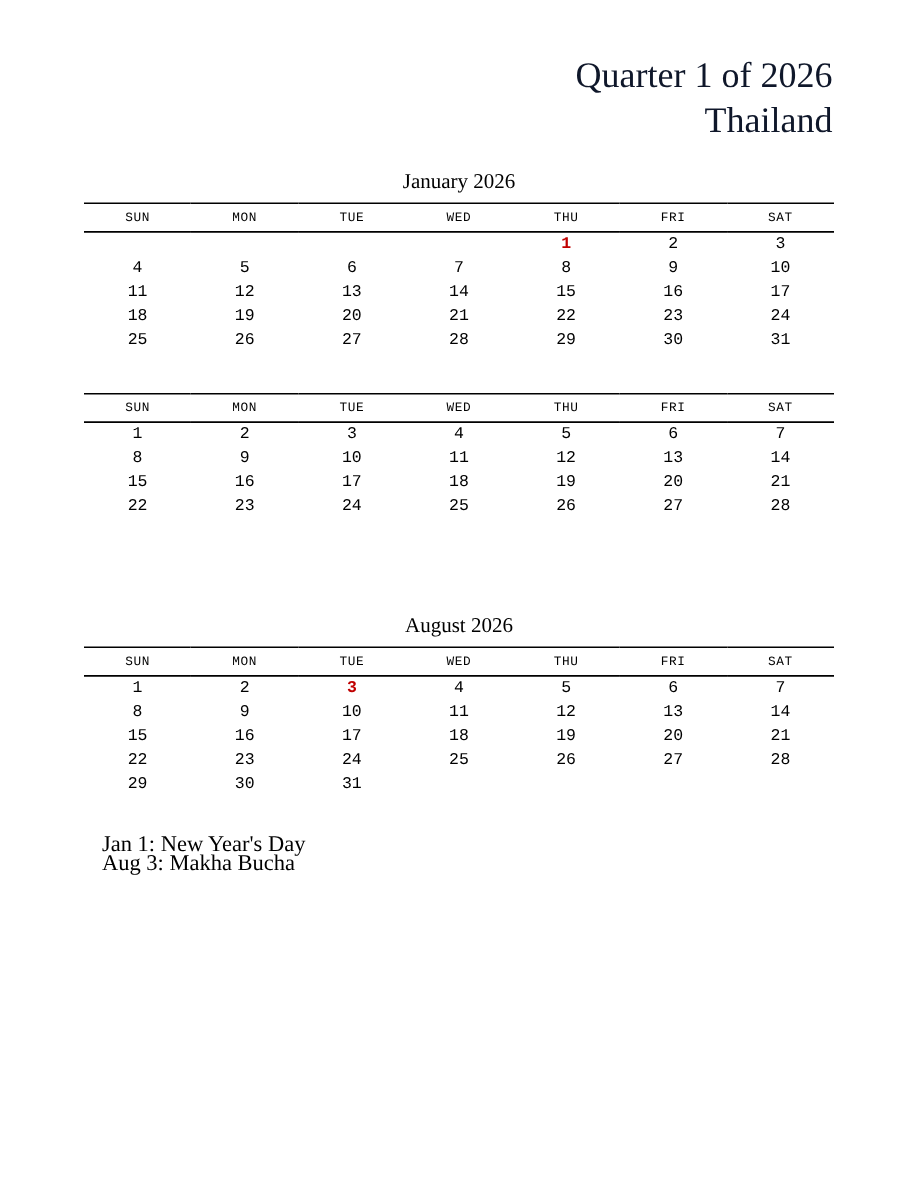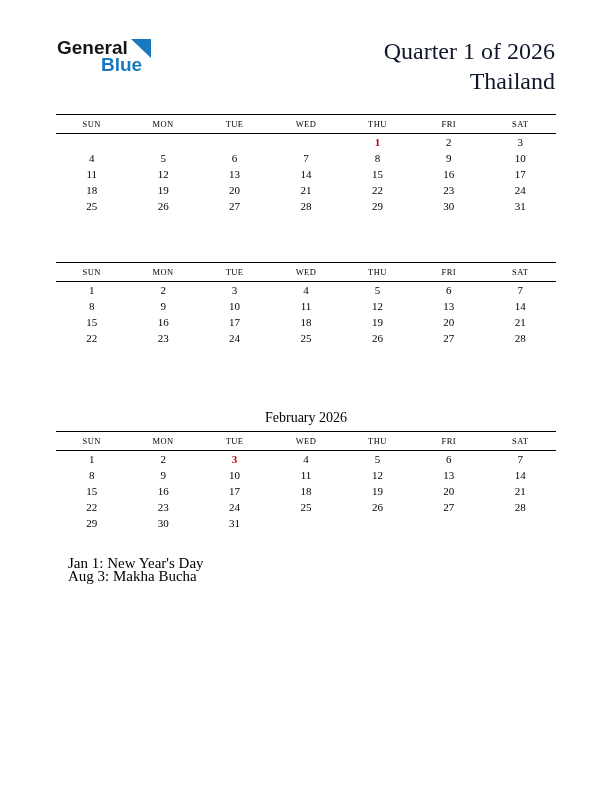--- a/index.html
+++ b/index.html
@@ -31,21 +31,21 @@
     text-align:right;font-size:24px;line-height:30px;color:#0f172a;
   }
 
   
   .months{position:absolute;top:114px;left:56px;width:500px;}
   .month{height:148px;}
   .month-title{
     text-align:center;font-size:14px;font-weight:normal;
     margin-bottom:5px;color:#000;
   }
-  table.cal{width:100%;border-collapse:collapse;table-layout:fixed;}
+  table.cal{width:100%;border-collapse:collapse;table-layout:fixed;font-family:Liberation Mono, monospace;}
   .cal th{
     border-top:1px solid #000;border-bottom:1px solid #000;
     font-size:8.5px;font-weight:normal;letter-spacing:0.4px;
     padding:4px 0;text-align:center;text-transform:uppercase;
   }
   .cal td{
     font-size:11px;text-align:center;padding:0;height:16px;
     vertical-align:middle;
   }
   .cal td.holiday{color:var(--holiday);font-weight:bold;}
@@ -54,38 +54,30 @@
   .footnotes{
     position:absolute;top:557px;left:68px;
     font-size:15px;line-height:13px;color:#000;
   }
 </style>
 </head>
 <body>
 
 <div class="page">
 
-  <div class="logo">
-    <div class="logo-row1">
-      <span>General</span>
-      <svg class="logo-triangle" width="20" height="19" viewBox="0 0 20 19" aria-hidden="true">
-        <polygon class="tri" points="0,0 20,0 20,19"></polygon>
-      </svg>
-    </div>
-    <div class="logo-row2">Blue</div>
-  </div>
 
   <div class="title-block">
     <div>Quarter 1 of 2026</div>
     <div>Thailand</div>
   </div>
 
   <div class="months">
 
     <section class="month">
+      <h2 class="month-title">January 2026</h2>
       <table class="cal">
         <thead>
             <tr>
               <th>SUN</th>
               <th>MON</th>
               <th>TUE</th>
               <th>WED</th>
               <th>THU</th>
               <th>FRI</th>
               <th>SAT</th>
@@ -189,21 +181,21 @@
               <td>25</td>
               <td>26</td>
               <td>27</td>
               <td>28</td>
             </tr>
           </tbody>
       </table>
     </section>
 
     <section class="month">
-      <h2 class="month-title">February 2026</h2>
+      <h2 class="month-title">August 2026</h2>
       <table class="cal">
         <thead>
             <tr>
               <th>SUN</th>
               <th>MON</th>
               <th>TUE</th>
               <th>WED</th>
               <th>THU</th>
               <th>FRI</th>
               <th>SAT</th>

